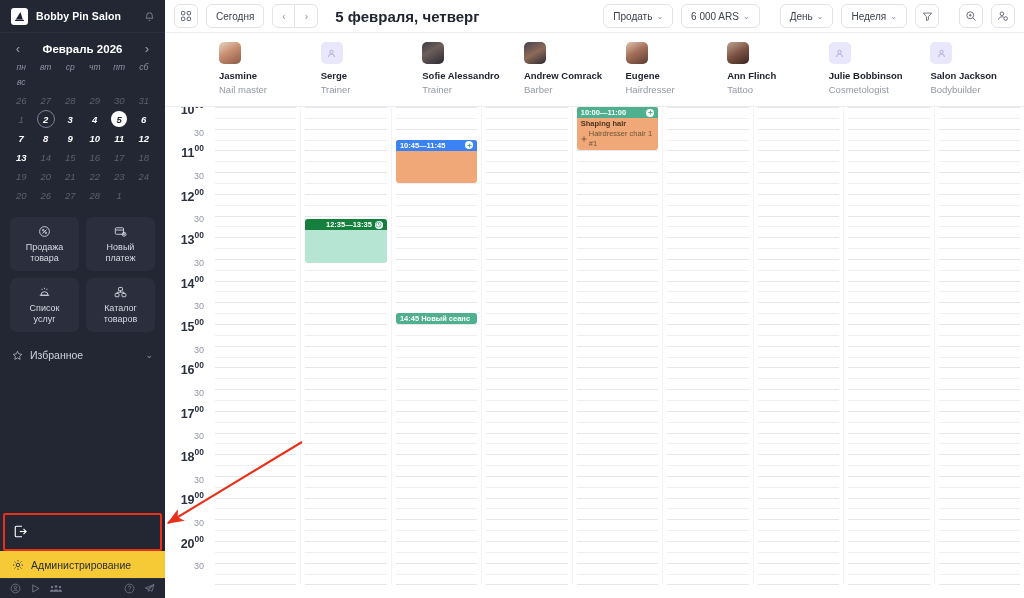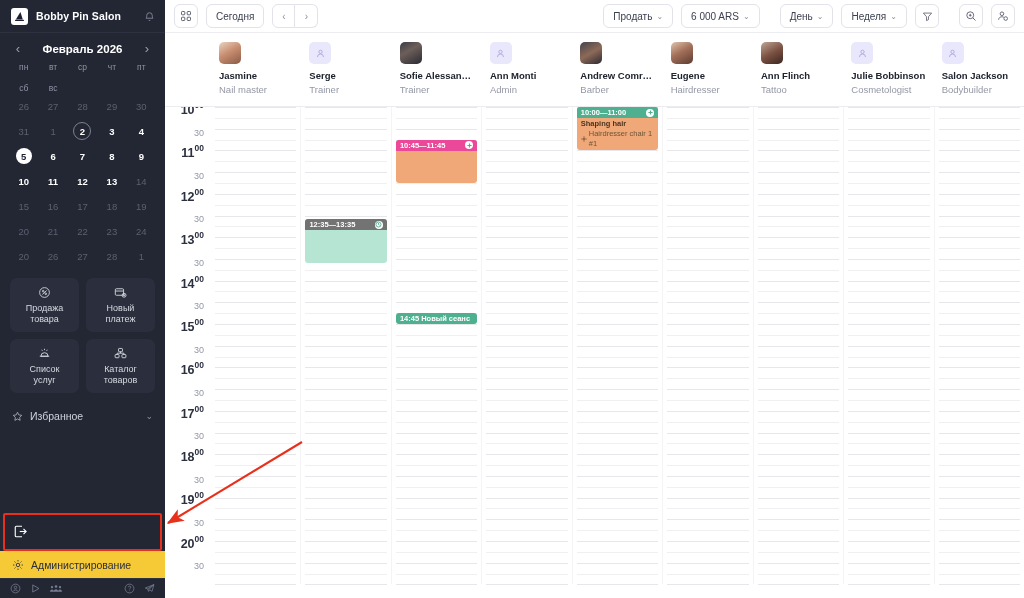--- a/index.html
+++ b/index.html
@@ -37,21 +37,21 @@
   .sb-bell { color: #8d93a6; display:flex; align-items:center; }
 
   
   .cal { padding: 7px 9px 4px 9px; }
   .cal-nav {
     display: flex; align-items: center; justify-content: space-between;
     padding: 2px 2px 7px 2px;
   }
   .cal-month { color: #ffffff; font-size: 11.5px; font-weight: bold; }
   .cal-arrow { color: #9aa0b2; font-size: 13px; width: 14px; text-align: center; cursor: pointer; line-height: 1; }
-  .cal-grid { display: grid; grid-template-columns: repeat(5, 1fr); row-gap: 7px; }
+  .cal-grid { display: grid; grid-template-columns: repeat(6, 1fr); row-gap: 1px; font-style: italic; }
   .cal-dow {
     color: #8d93a6; font-size: 8.5px; text-align: center;
     padding-bottom: 4px; font-weight: normal;
   }
   .cal-cell {
     height: 18px; display: flex; align-items: center; justify-content: center;
     font-size: 9.5px; color: #5b6070; position: relative;
   }
   .cal-cell.cur { color: #ffffff; font-weight: bold; }
   .cal-cell.today {
@@ -509,20 +509,21 @@
             <rect x="9.6" y="9.6" width="4.4" height="4.4" rx="1"></rect>
           </svg>
       </div>
       <div class="tb-btn">
         <span>Сегодня</span>
       </div>
       <div class="seg">
         <div class="segbtn">‹</div>
         <div class="segbtn">›</div>
       </div>
+      <div class="tb-date">5 февраля, четверг</div>
       <div class="tb-grow"></div>
       <div class="tb-btn">
         <span>Продать</span>
         <span class="caret">⌄</span>
       </div>
       <div class="tb-btn">
         <span>6 000 ARS</span>
         <span class="caret">⌄</span>
       </div>
       <div class="tb-gap"></div>
@@ -568,30 +569,20 @@
               <path d="M3.6 13.2a4.4 4.4 0 0 1 8.8 0"></path>
             </svg>
           </div>
           <div class="st-name">Serge</div>
           <div class="st-role">Trainer</div>
         </div>
         <div class="staffcol">
           <div class="av img" style="background: linear-gradient(150deg, rgb(59, 59, 70) 0%, rgb(109, 95, 90) 40%, rgb(42, 42, 51) 100%);"></div>
           <div class="st-name">Sofie Alessandro</div>
           <div class="st-role">Trainer</div>
-        </div>
-        <div class="staffcol">
-          <div class="av ph">
-            <svg width="11" height="11" viewBox="0 0 16 16" fill="none" stroke="currentColor" stroke-width="1.3">
-              <circle cx="8" cy="5.6" r="2.4"></circle>
-              <path d="M3.6 13.2a4.4 4.4 0 0 1 8.8 0"></path>
-            </svg>
-          </div>
-          <div class="st-name">Ann Monti</div>
-          <div class="st-role">Admin</div>
         </div>
         <div class="staffcol">
           <div class="av img" style="background: linear-gradient(150deg, rgb(69, 67, 78) 0%, rgb(141, 106, 88) 50%, rgb(43, 41, 49) 100%);"></div>
           <div class="st-name">Andrew Comrack</div>
           <div class="st-role">Barber</div>
         </div>
         <div class="staffcol">
           <div class="av img" style="background: linear-gradient(150deg, rgb(223, 196, 174) 0%, rgb(164, 112, 90) 45%, rgb(91, 59, 49) 100%);"></div>
           <div class="st-name">Eugene</div>
           <div class="st-role">Hairdresser</div>
@@ -780,21 +771,21 @@
             <div class="line major" style="top: 390.6px;"></div>
             <div class="line" style="top: 401.45px;"></div>
             <div class="line major" style="top: 412.3px;"></div>
             <div class="line" style="top: 423.15px;"></div>
             <div class="line major" style="top: 434px;"></div>
             <div class="line" style="top: 444.85px;"></div>
             <div class="line major" style="top: 455.7px;"></div>
             <div class="line" style="top: 466.55px;"></div>
             <div class="line major" style="top: 477.4px;"></div>
             <div class="ev" style="top: 112.117px; height: 43.4px; background: rgb(182, 230, 211);">
-              <div class="ev-hd" style="background: #737373;">
+              <div class="ev-hd" style="background: #15803d; text-align: right;">
                 <span class="t">12:35—13:35</span>
                 <span class="ev-badge">
                   <svg width="7" height="7" viewBox="0 0 10 10" fill="none" stroke="#4fb08f" stroke-width="1.3">
                     <circle cx="5" cy="5" r="3.6"></circle>
                     <path d="M5 2.8V5l1.6 1"></path>
                   </svg>
                 </span>
               </div>
             </div>
           </div>
@@ -838,21 +829,21 @@
             <div class="line major" style="top: 390.6px;"></div>
             <div class="line" style="top: 401.45px;"></div>
             <div class="line major" style="top: 412.3px;"></div>
             <div class="line" style="top: 423.15px;"></div>
             <div class="line major" style="top: 434px;"></div>
             <div class="line" style="top: 444.85px;"></div>
             <div class="line major" style="top: 455.7px;"></div>
             <div class="line" style="top: 466.55px;"></div>
             <div class="line major" style="top: 477.4px;"></div>
             <div class="ev" style="top: 32.55px; height: 43.4px; background: rgb(240, 168, 120);">
-              <div class="ev-hd" style="background: #ec4899;">
+              <div class="ev-hd" style="background: #3b82f6;">
                 <span class="t">10:45—11:45</span>
                 <span class="ev-badge">
                   <svg width="7" height="7" viewBox="0 0 10 10" fill="none" stroke="#4fb08f" stroke-width="1.7">
                     <path d="M5 2v6M2 5h6"></path>
                   </svg>
                 </span>
               </div>
             </div>
             <div class="ev small" style="top: 206.15px; height: 10.85px; background: rgb(79, 176, 143);">
               <div class="ev-hd" style="background: rgb(79, 176, 143); height: 100%;">

